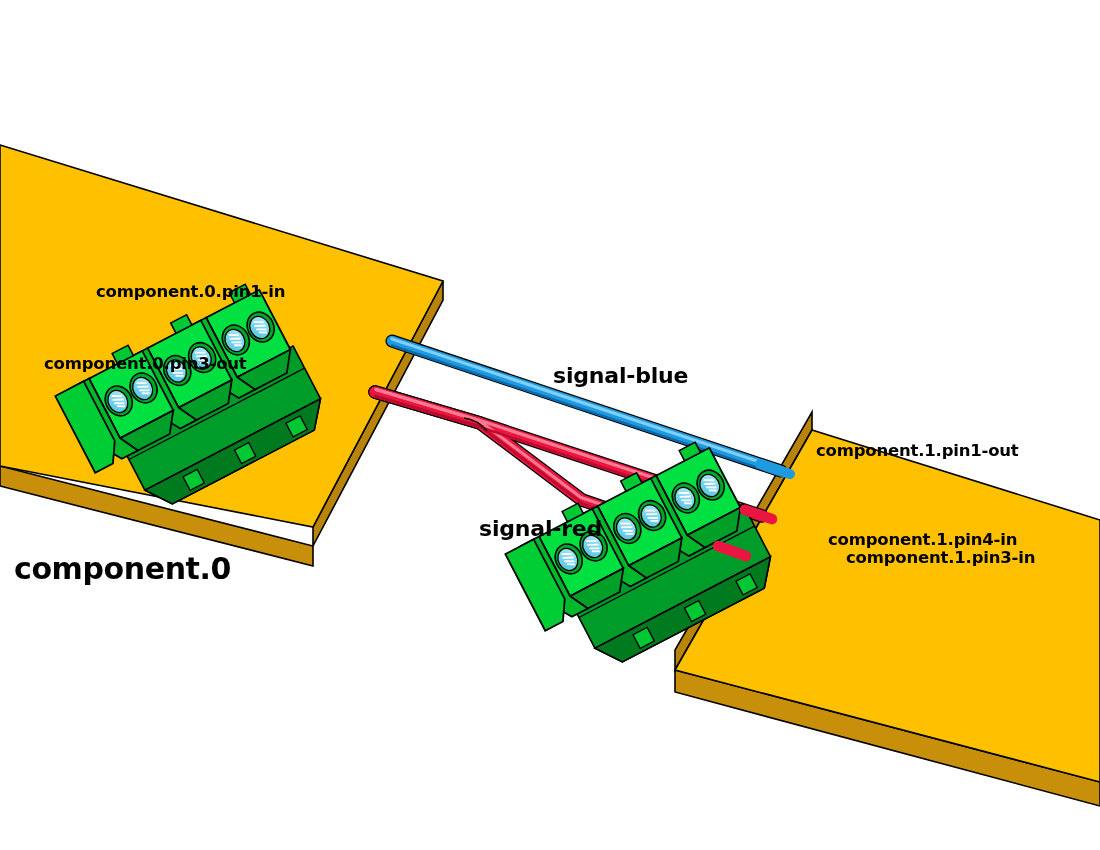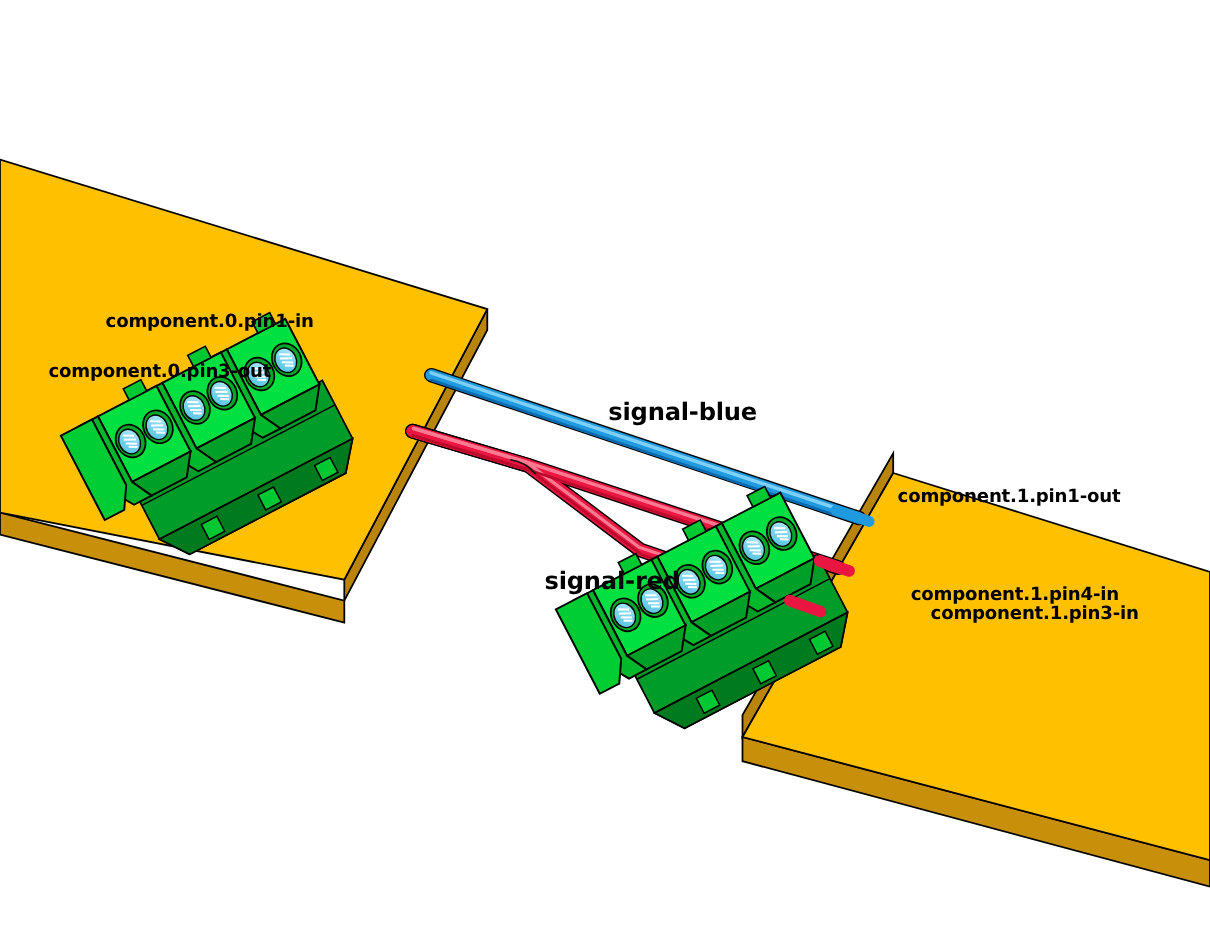--- a/index.html
+++ b/index.html
@@ -318,27 +318,28 @@
 
     <g>
       <path d="M 760,464 L 790,474" stroke="#1f9adf" stroke-width="10" stroke-linecap="round" fill="none"></path>
       <path d="M 745,510 L 772,519" stroke="#ea1540" stroke-width="10.5" stroke-linecap="round" fill="none"></path>
       <path d="M 718,546 L 746,556" stroke="#ea1540" stroke-width="10.5" stroke-linecap="round" fill="none"></path>
     </g>
   </svg>
 
   <div class="lbl lbl-pin" style="left:96px;  top:284px;">component.0.pin1-in</div>
 
-  <div class="lbl lbl-pin" style="left:44px;  top:330px;">component.0.pin3-out</div>
+  <div class="lbl lbl-pin" style="left:44px;  top:356px;">component.0.pin3-out</div>
 
   <div class="lbl lbl-pin" style="left:816px; top:443px;">component.1.pin1-out</div>
 
   <div class="lbl lbl-pin" style="left:846px; top:538px;margin-top:12px;">component.1.pin3-in</div>
 
   <div class="lbl lbl-pin" style="left:828px; top:532px;">component.1.pin4-in</div>
 
   <div class="lbl lbl-sig" style="left:553px; top:365px;">signal-blue</div>
 
-  <div class="lbl lbl-sig" style="left:479px; top:518px;margin-left:16px;">signal-red</div>
-
+  <div class="lbl lbl-sig" style="left:479px; top:518px;">signal-red</div>
+
+  <div class="lbl lbl-comp" style="left:14px;  top:554px;">component.0</div>
 
 
 </div>
 
 </body></html>

